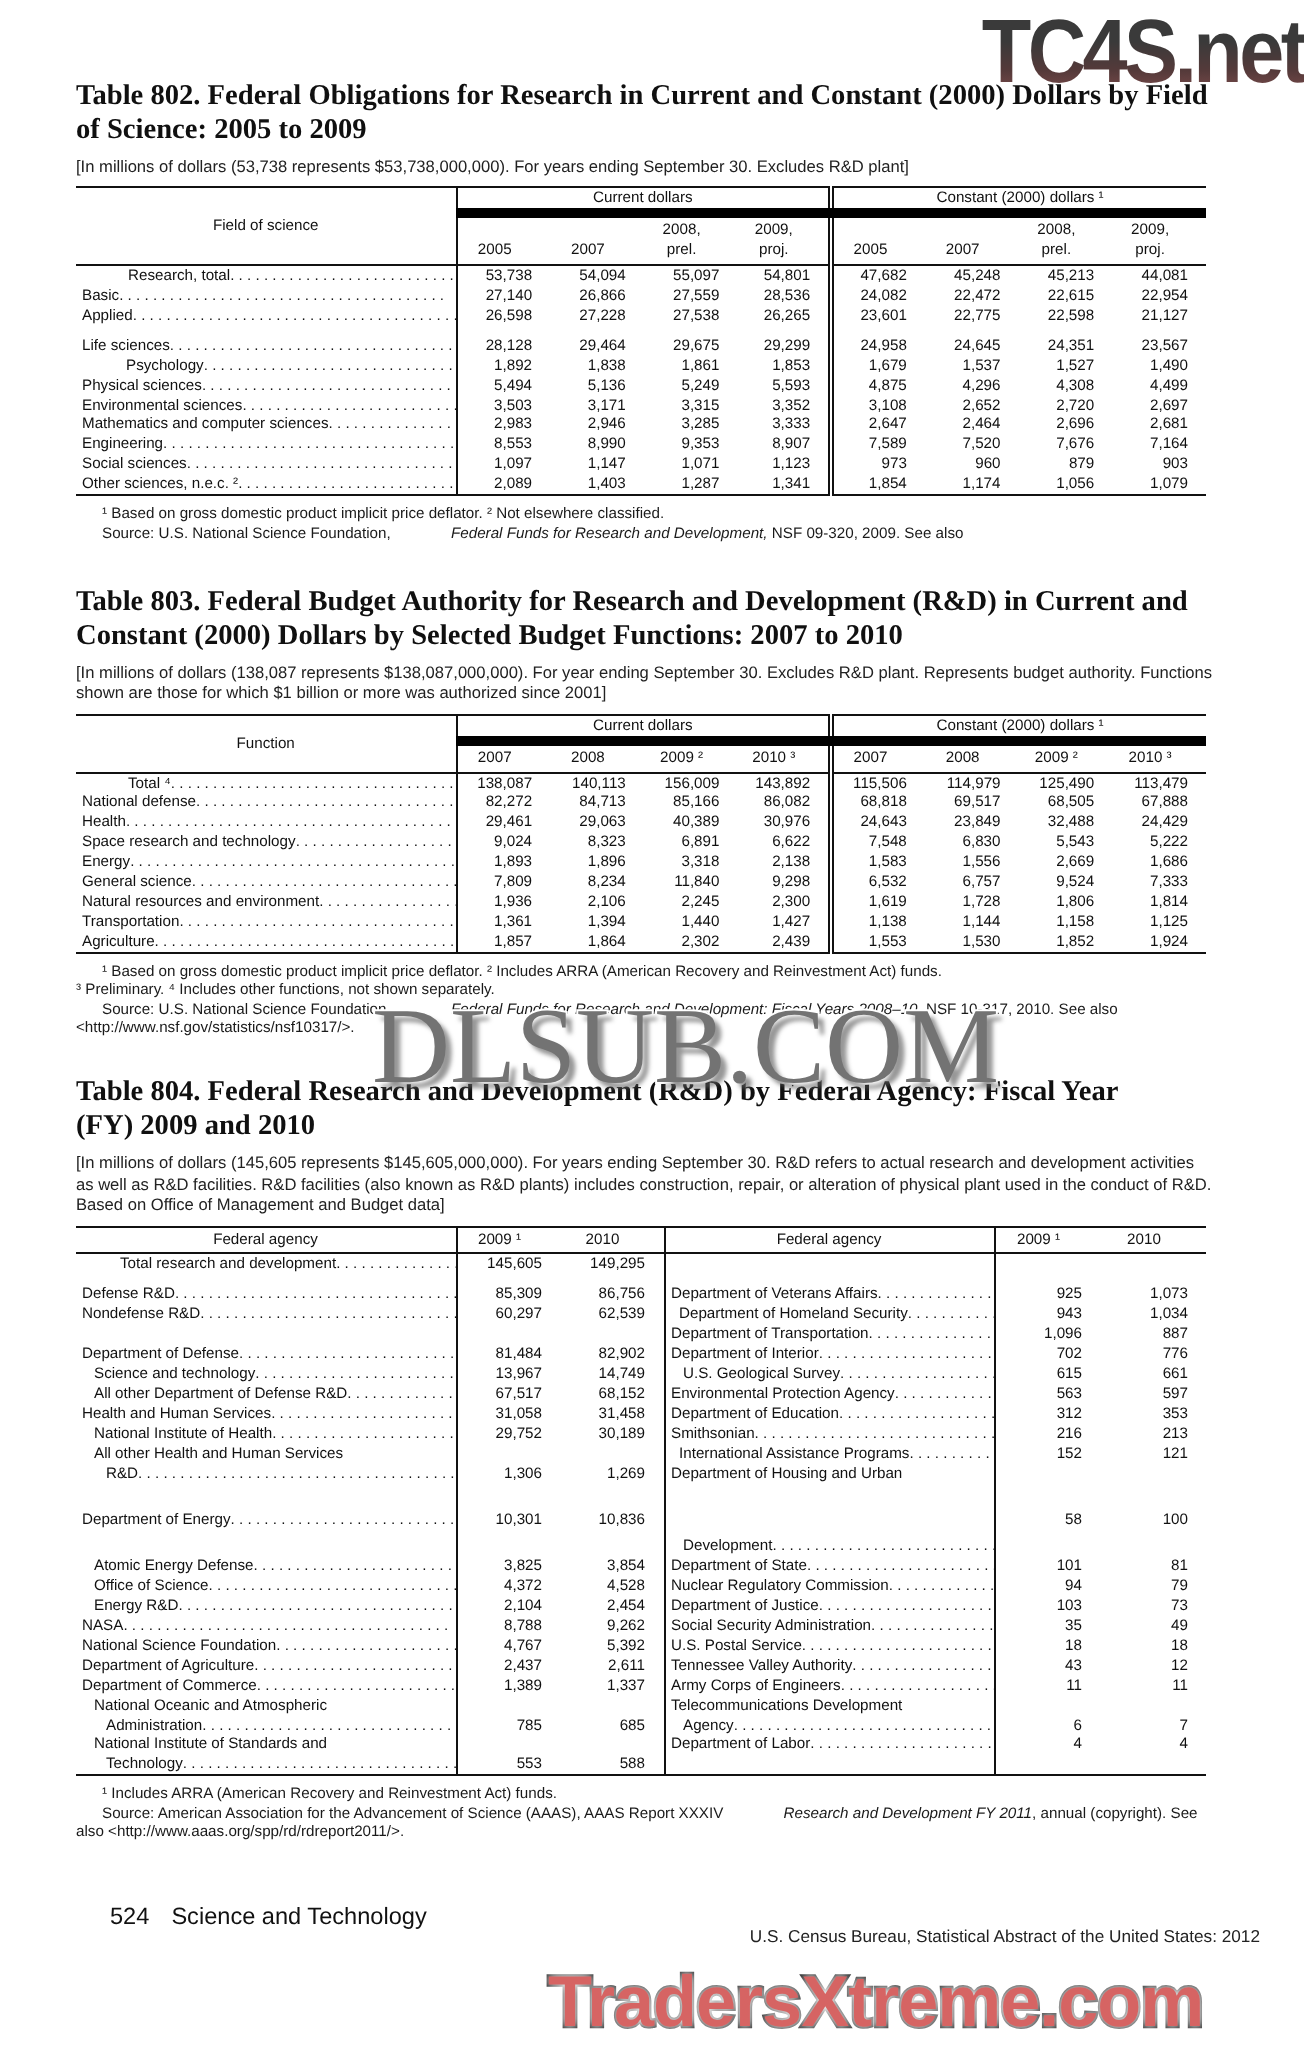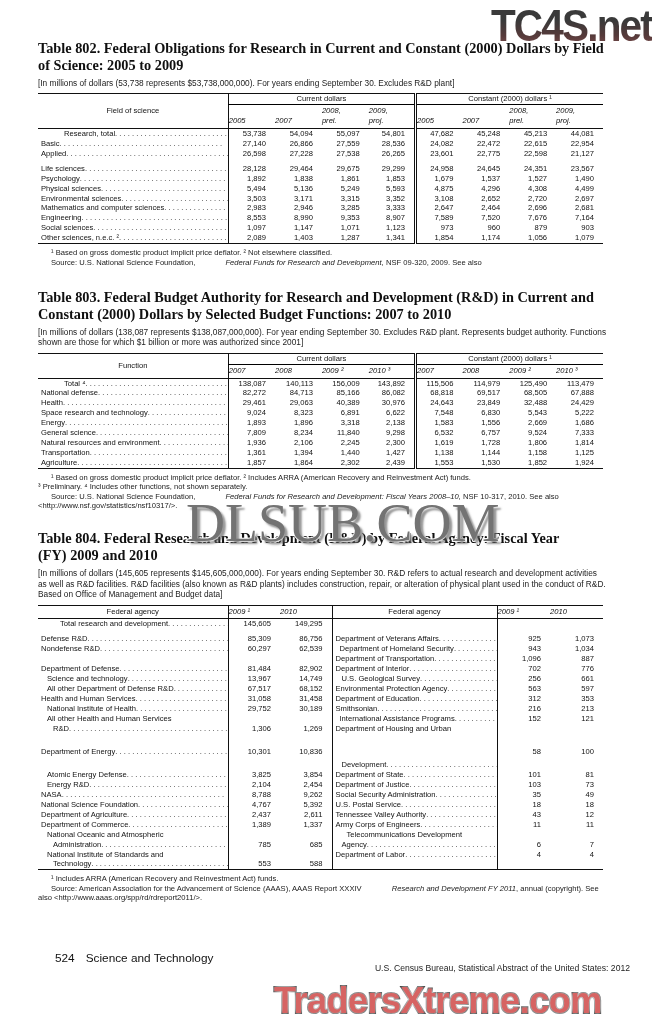--- a/index.html
+++ b/index.html
@@ -9,26 +9,26 @@
 
   .t-title { font-family:"Liberation Serif","DejaVu Serif",serif; font-weight:700;
              font-size:14.3px; line-height:17px; color:#101010; max-width:575px; }
   .t-title.narrow { max-width:545px; }
   .t-note { font-size:8.3px; line-height:10.4px; margin-top:4px; color:#222; max-width:572px; }
 
   table.data, table.agency { border-collapse:collapse; table-layout:fixed; width:565px;
              margin-top:5px; font-size:7.6px; line-height:9.9px; color:#111;
              border-top:1.4px solid #111; border-bottom:1.4px solid #111; }
   table.data th, table.data td, table.agency th, table.agency td { padding:0; font-weight:normal; }
-  .grp { text-align:center; border-bottom:1px solid #000000; padding:2px 0 1px 0; }
+  .grp { text-align:center; border-bottom:5px solid #000000; padding:2px 0 1px 0; }
   .vs1 { border-left:1px solid #111; }
   .vs2 { border-left:3px double #111; }
   .vd  { border-left:1px solid #111; }
-  thead th.yr { text-align:left; vertical-align:bottom; padding:1px 9px 2px 0;
-                border-bottom:1.4px solid #111;font-style:italic; }
+  thead th.yr { text-align:center; vertical-align:bottom; padding:1px 9px 2px 0;
+                border-bottom:1.4px solid #111; }
   thead th.stubh { text-align:center; vertical-align:middle; border-bottom:1.4px solid #111; }
   .hline { display:block; }
   tbody td.num { text-align:right; padding-right:9px; white-space:nowrap; overflow:hidden; }
   tbody tr { height:9.9px; }
   tr.bold { font-weight:700; }
   tr.spacer { height:5px; }
   td.lbl { overflow:hidden; }
   .lblflex { display:flex; align-items:baseline; overflow:hidden; }
   .txt { white-space:nowrap; }
   .dots { flex:1 1 auto; overflow:hidden; white-space:nowrap; }
@@ -188,21 +188,21 @@
             <td class="num">29,675</td>
             <td class="num">29,299</td>
             <td class="num vs2">24,958</td>
             <td class="num">24,645</td>
             <td class="num">24,351</td>
             <td class="num">23,567</td>
           </tr>
           <tr>
             <td class="lbl">
               <div class="lblflex">
-                <span class="txt" style="padding-left: 3px;">Psychology</span>
+                <span class="txt" style="padding-left: 3px; margin-left: 22px;">Psychology</span>
                 <span class="dots"></span>
               </div>
             </td>
             <td class="num vs1">1,892</td>
             <td class="num">1,838</td>
             <td class="num">1,861</td>
             <td class="num">1,853</td>
             <td class="num vs2">1,679</td>
             <td class="num">1,537</td>
             <td class="num">1,527</td>
@@ -603,21 +603,21 @@
               </div>
             </td>
             <td class="num vd">13,967</td>
             <td class="num">14,749</td>
             <td class="lbl vd">
               <div class="lblflex">
                 <span class="txt" style="padding-left: 9px;">U.S. Geological Survey</span>
                 <span class="dots"></span>
               </div>
             </td>
-            <td class="num vd">256</td>
+            <td class="num vd">615</td>
             <td class="num">661</td>
           </tr>
           <tr>
             <td class="lbl">
               <div class="lblflex">
                 <span class="txt" style="padding-left: 9px;">All other Department of Defense R&amp;D</span>
                 <span class="dots"></span>
               </div>
             </td>
             <td class="num vd">67,517</td>
@@ -733,20 +733,38 @@
                 <span class="txt" style="padding-left: 3px; text-align: right;">Department of State</span>
                 <span class="dots"></span>
               </div>
             </td>
             <td class="num vd">101</td>
             <td class="num">81</td>
           </tr>
           <tr>
             <td class="lbl">
               <div class="lblflex">
+                <span class="txt" style="padding-left: 9px;">Office of Science</span>
+                <span class="dots"></span>
+              </div>
+            </td>
+            <td class="num vd">4,372</td>
+            <td class="num">4,528</td>
+            <td class="lbl vd">
+              <div class="lblflex">
+                <span class="txt" style="padding-left: 3px;">Nuclear Regulatory Commission</span>
+                <span class="dots"></span>
+              </div>
+            </td>
+            <td class="num vd">94</td>
+            <td class="num">79</td>
+          </tr>
+          <tr>
+            <td class="lbl">
+              <div class="lblflex">
                 <span class="txt" style="padding-left: 9px;">Energy R&amp;D</span>
                 <span class="dots"></span>
               </div>
             </td>
             <td class="num vd">2,104</td>
             <td class="num">2,454</td>
             <td class="lbl vd">
               <div class="lblflex">
                 <span class="txt" style="padding-left: 3px;">Department of Justice</span>
                 <span class="dots"></span>
@@ -830,21 +848,21 @@
           <tr>
             <td class="lbl">
               <div class="lblflex">
                 <span class="txt" style="padding-left: 9px;">National Oceanic and Atmospheric</span>
               </div>
             </td>
             <td class="num vd"></td>
             <td class="num"></td>
             <td class="lbl vd">
               <div class="lblflex">
-                <span class="txt" style="padding-left: 3px; margin-left: 11px;">Telecommunications Development</span>
+                <span class="txt" style="padding-left: 3px;">Telecommunications Development</span>
               </div>
             </td>
             <td class="num vd"></td>
             <td class="num"></td>
           </tr>
           <tr>
             <td class="lbl">
               <div class="lblflex">
                 <span class="txt" style="padding-left: 15px;">Administration</span>
                 <span class="dots"></span>

